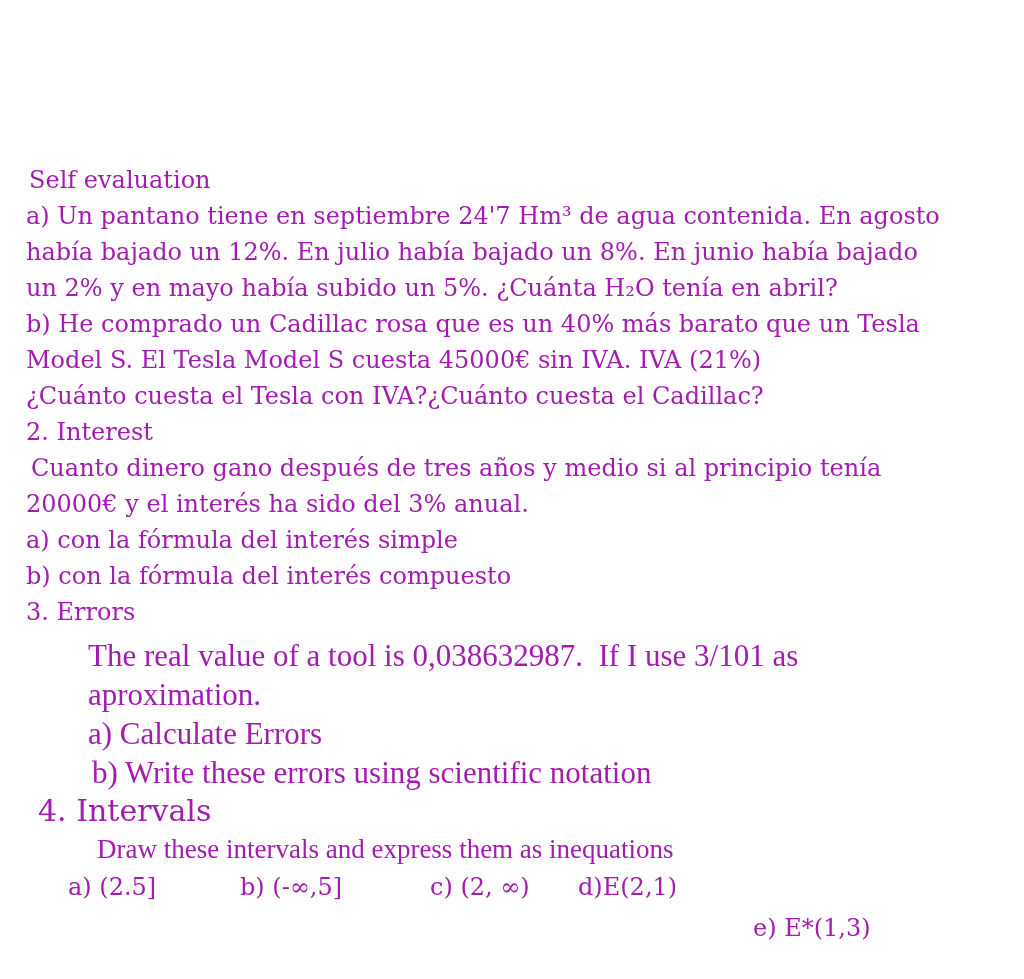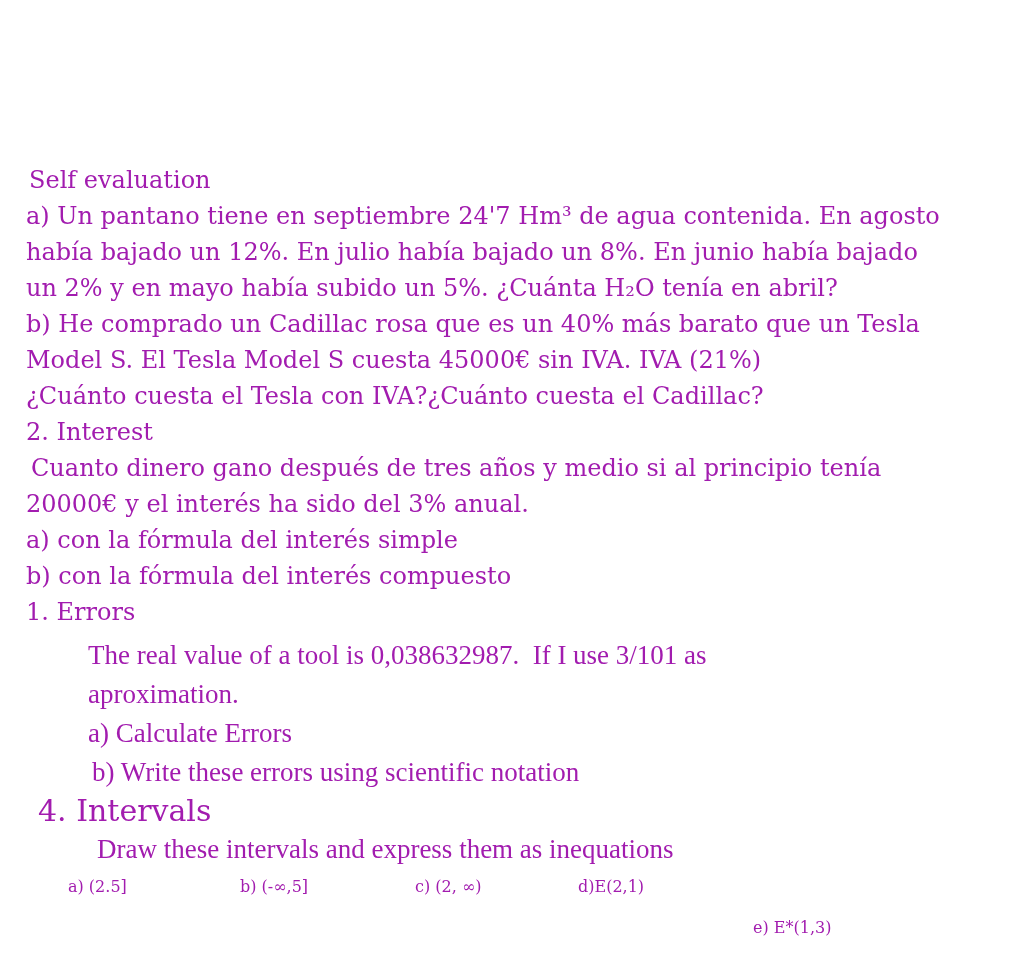--- a/index.html
+++ b/index.html
@@ -25,52 +25,52 @@
     font-family: "DejaVu Serif", serif;
     font-size: 24px;
     line-height: 36px;
     white-space: pre;
     padding-left: 26px;
   }
   .t-pad  { padding-left: 29px; }  
   .c-pad  { padding-left: 31px; }  
   .cond {
     font-family: "Liberation Serif", serif;
-    font-size: 27px;
+    font-size: 31px;
     line-height: 39px;
     padding-left: 88px;
   }
   .cond-b { padding-left: 92px; }
   .first-cond { margin-top: 6px; }
   .h4 {
     font-size: 30px;
     line-height: 38px;
     padding-left: 38px;
   }
   .instr {
     font-family: "Liberation Serif", serif;
     font-size: 27px;
     line-height: 38px;
     padding-left: 97px;
   }
   .int-row {
     position: relative;
     height: 38px;
     font-family: "DejaVu Serif", serif;
-    font-size: 16px;
+    font-size: 24px;
     line-height: 38px;
   }
   .int-row span {
     position: absolute;
     top: 0;
     white-space: pre;
   }
   .int-a { left: 68px; }
   .int-b { left: 240px; }
-  .int-c { left: 415px; }
+  .int-c { left: 430px; }
   .int-d { left: 578px; }
   .int-e { left: 753px; margin-top: 41px; }
 </style>
 </head>
 <body>
 
 <div class="page">
   <div class="doc">
 
     <div class="ln t-pad">Self evaluation</div>
@@ -81,21 +81,21 @@
     <div class="ln">b) He comprado un Cadillac rosa que es un 40% más barato que un Tesla</div>
     <div class="ln">Model S. El Tesla Model S cuesta 45000€ sin IVA. IVA (21%)</div>
     <div class="ln">¿Cuánto cuesta el Tesla con IVA?¿Cuánto cuesta el Cadillac?</div>
 
     <div class="ln">2. Interest</div>
     <div class="ln c-pad">Cuanto dinero gano después de tres años y medio si al principio tenía</div>
     <div class="ln">20000€ y el interés ha sido del 3% anual.</div>
     <div class="ln">a) con la fórmula del interés simple</div>
     <div class="ln">b) con la fórmula del interés compuesto</div>
 
-    <div class="ln">1. Errors</div>
+    <div class="ln">3. Errors</div>
     <div class="ln cond first-cond">The real value of a tool is 0,038632987.  If I use 3/101 as</div>
     <div class="ln cond">aproximation.</div>
     <div class="ln cond">a) Calculate Errors</div>
     <div class="ln cond cond-b">b) Write these errors using scientific notation</div>
 
     <div class="ln h4">4. Intervals</div>
     <div class="ln instr">Draw these intervals and express them as inequations</div>
 
     <div class="int-row">
       <span class="int-a">a) (2.5]</span>

